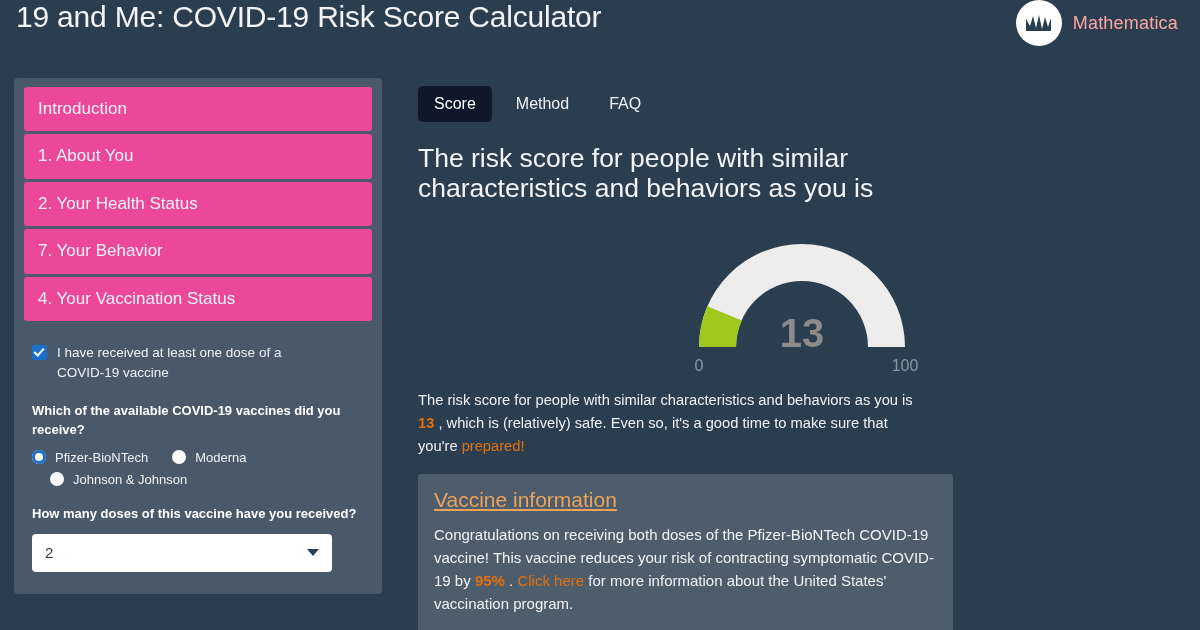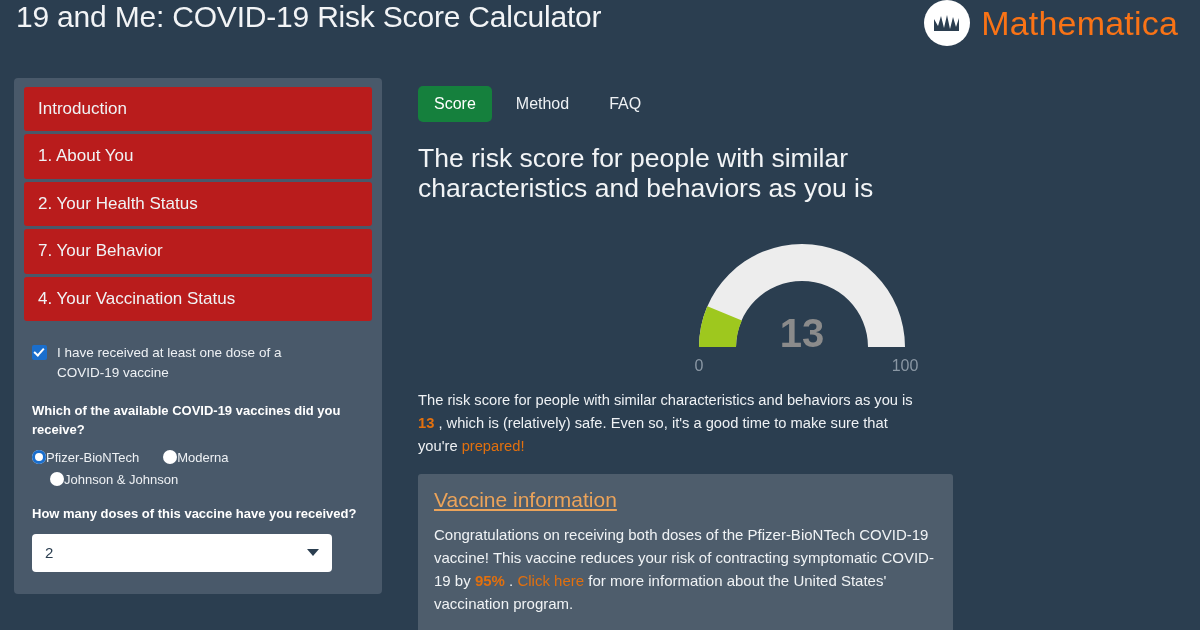--- a/index.html
+++ b/index.html
@@ -39,22 +39,22 @@
   }
   .brand-mark {
     width: 46px; height: 46px;
     border-radius: 50%;
     background: #ffffff;
     display: flex;
     align-items: center;
     justify-content: center;
   }
   .brand-name {
-    font-size: 34px;
-    color: #f97316;
+    font-size: 18px;
+    color: #fca5a5;
     letter-spacing: 0.2px;
     font-weight: 400;
   }
 
   
   .layout {
     display: flex;
     align-items: flex-start;
     padding: 0 14px 0 14px;
     gap: 36px;
@@ -63,21 +63,21 @@
   
   .sidebar {
     width: 368px;
     flex: 0 0 368px;
     background: #49596a;
     border-radius: 4px;
     padding: 9px 10px 0 10px;
   }
   .nav-list { list-style: none; }
   .nav-item {
-    background: #b91c1c;
+    background: #ec4899;
     color: #f0f3f5;
     font-size: 17px;
     padding: 12px 14px;
     border-radius: 3px;
     margin-bottom: 3px;
     cursor: pointer;
     line-height: 1.2;
   }
   .nav-item:last-child { margin-bottom: 0; }
 
@@ -131,20 +131,21 @@
   }
   .radio-line {
     display: flex;
     align-items: center;
     margin-bottom: 7px;
   }
   .radio-line.indent { padding-left: 18px; }
   .radio-opt {
     display: flex;
     align-items: center;
+    gap: 9px;
     cursor: pointer;
     margin-right: 24px;
     justify-content: center;
   }
   .radio {
     width: 14px; height: 14px;
     flex: 0 0 14px;
     border-radius: 50%;
     background: #ffffff;
   }
@@ -189,21 +190,21 @@
   }
   .tab {
     font-size: 16px;
     color: #eef1f4;
     padding: 10px 16px;
     border-radius: 5px;
     cursor: pointer;
     line-height: 1;
   }
   .tab.active {
-    background: #15803d;
+    background: #0f172a;
     color: #ffffff;
   }
   .main-heading {
     font-size: 26.5px;
     font-weight: 400;
     line-height: 1.12;
     color: #f2f4f6;
     max-width: 470px;
     margin-bottom: 16px;
   }

